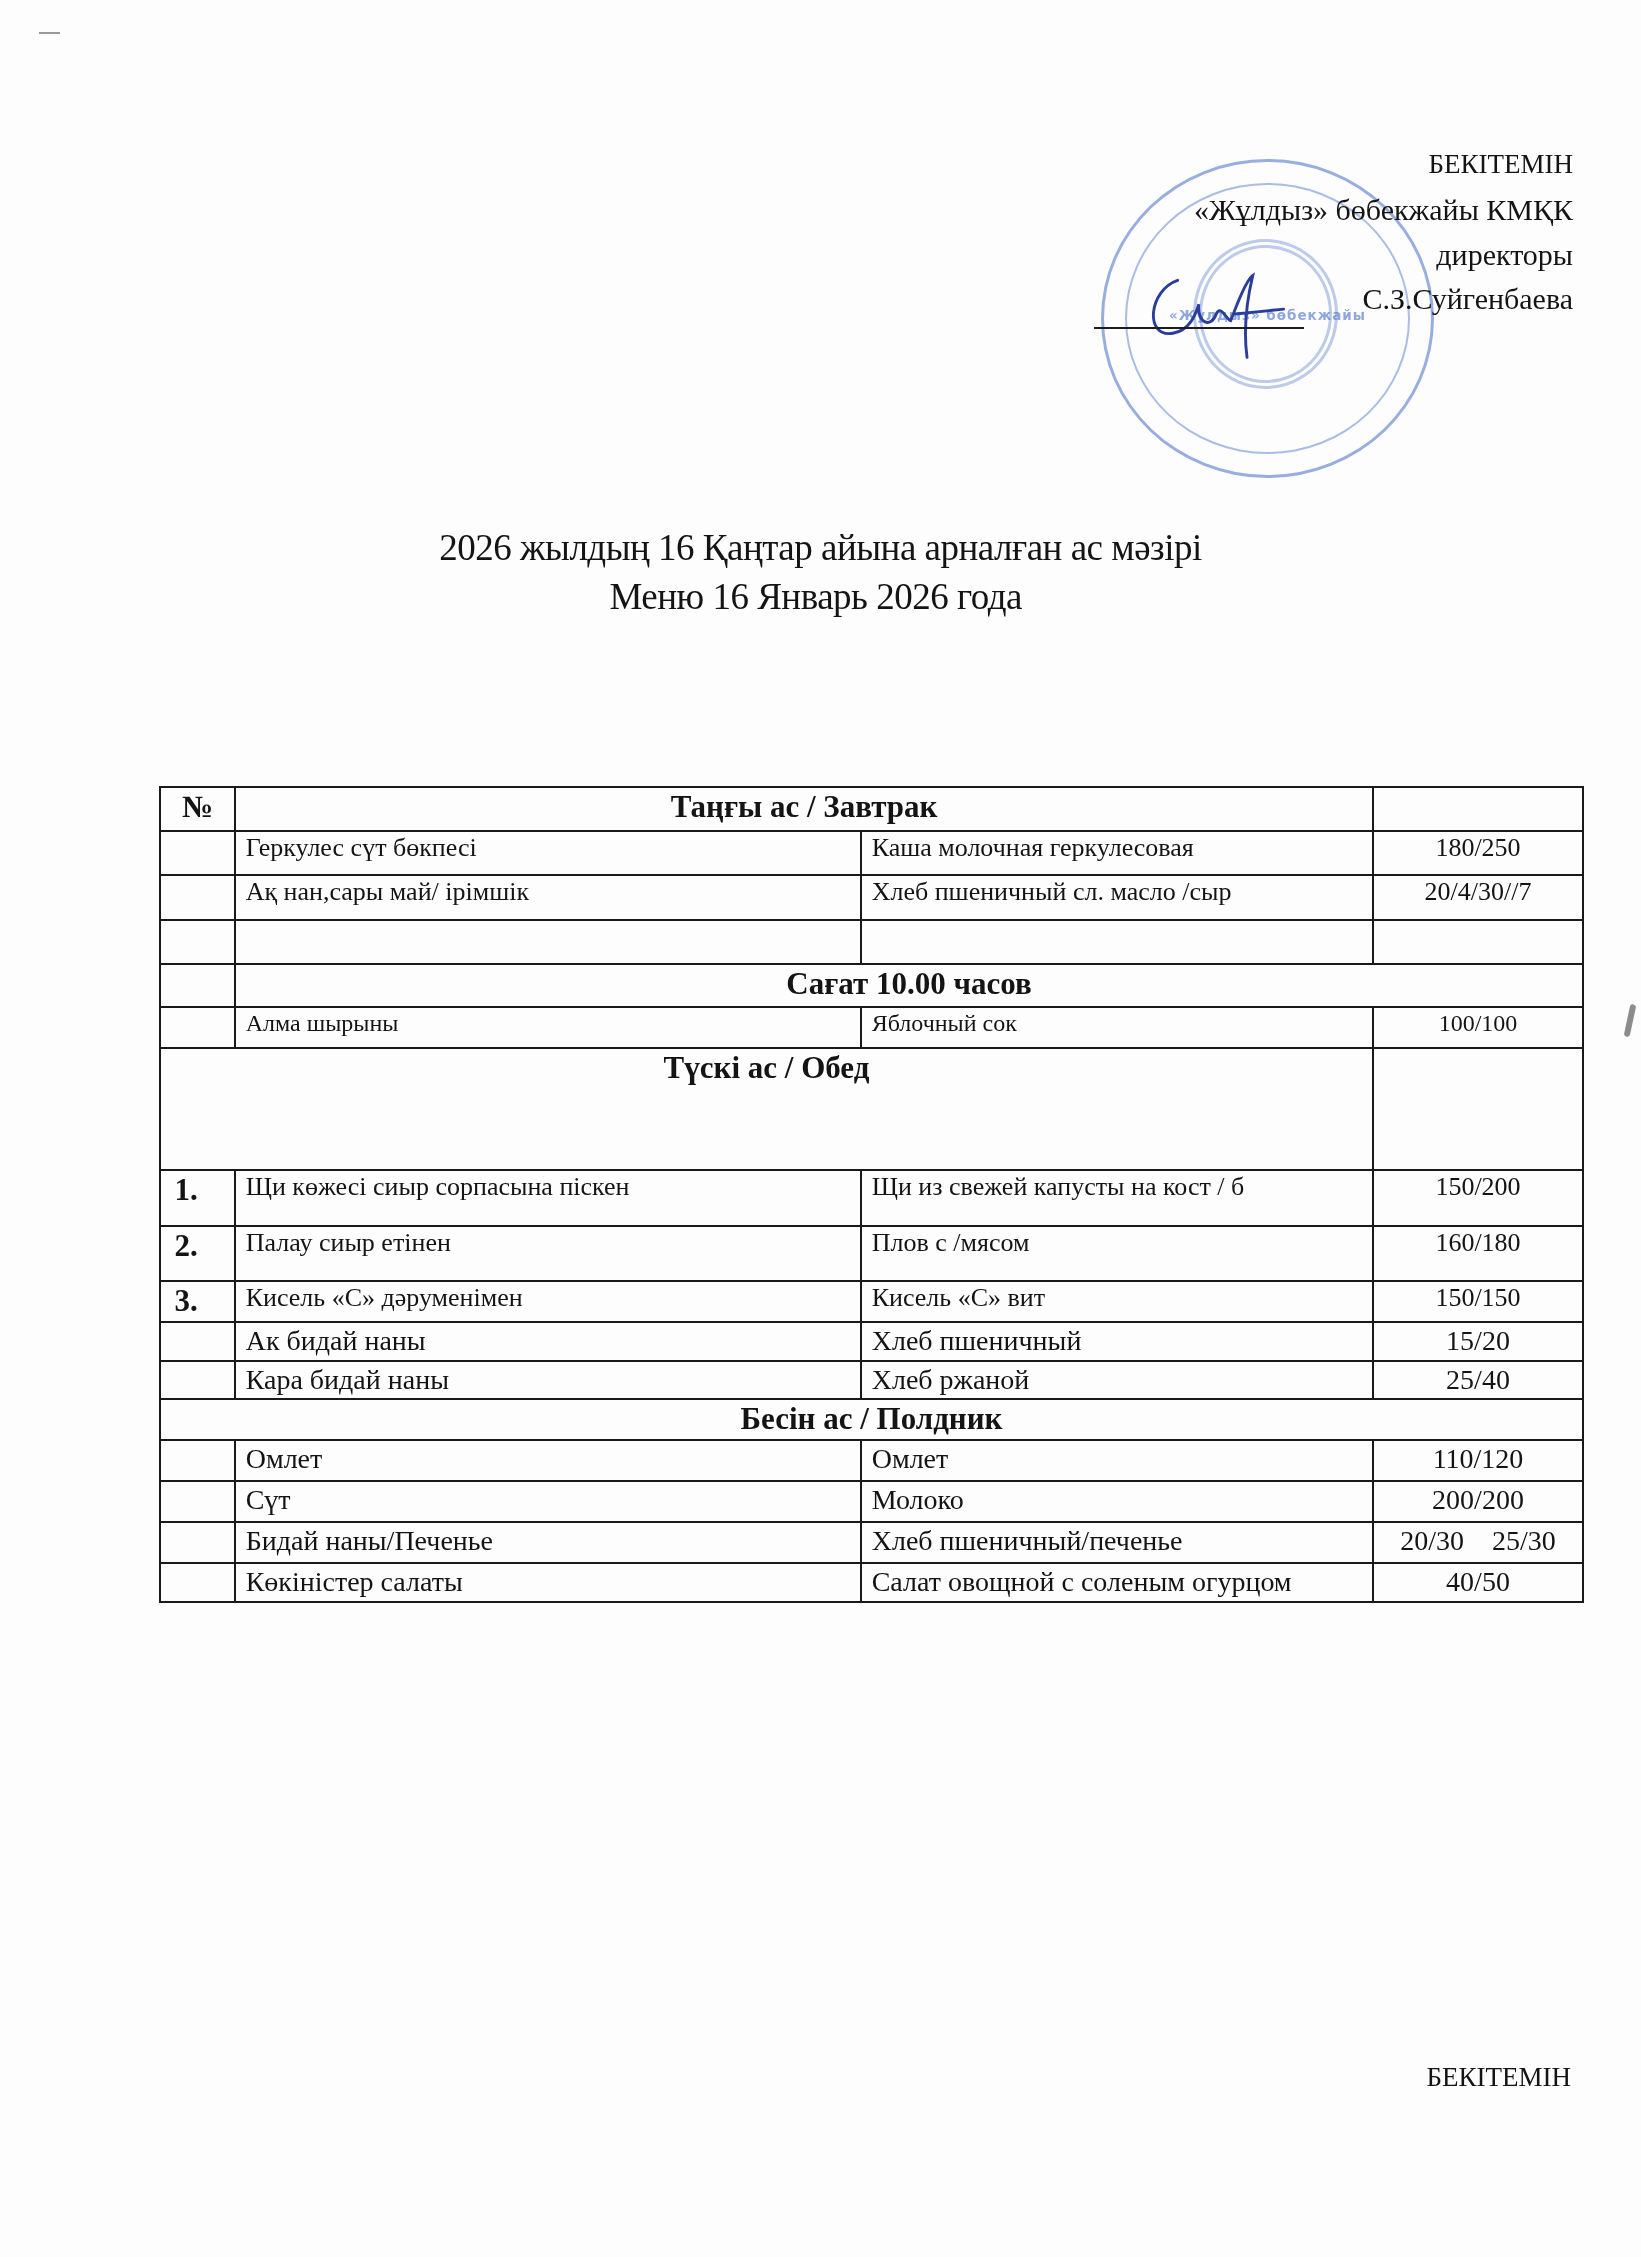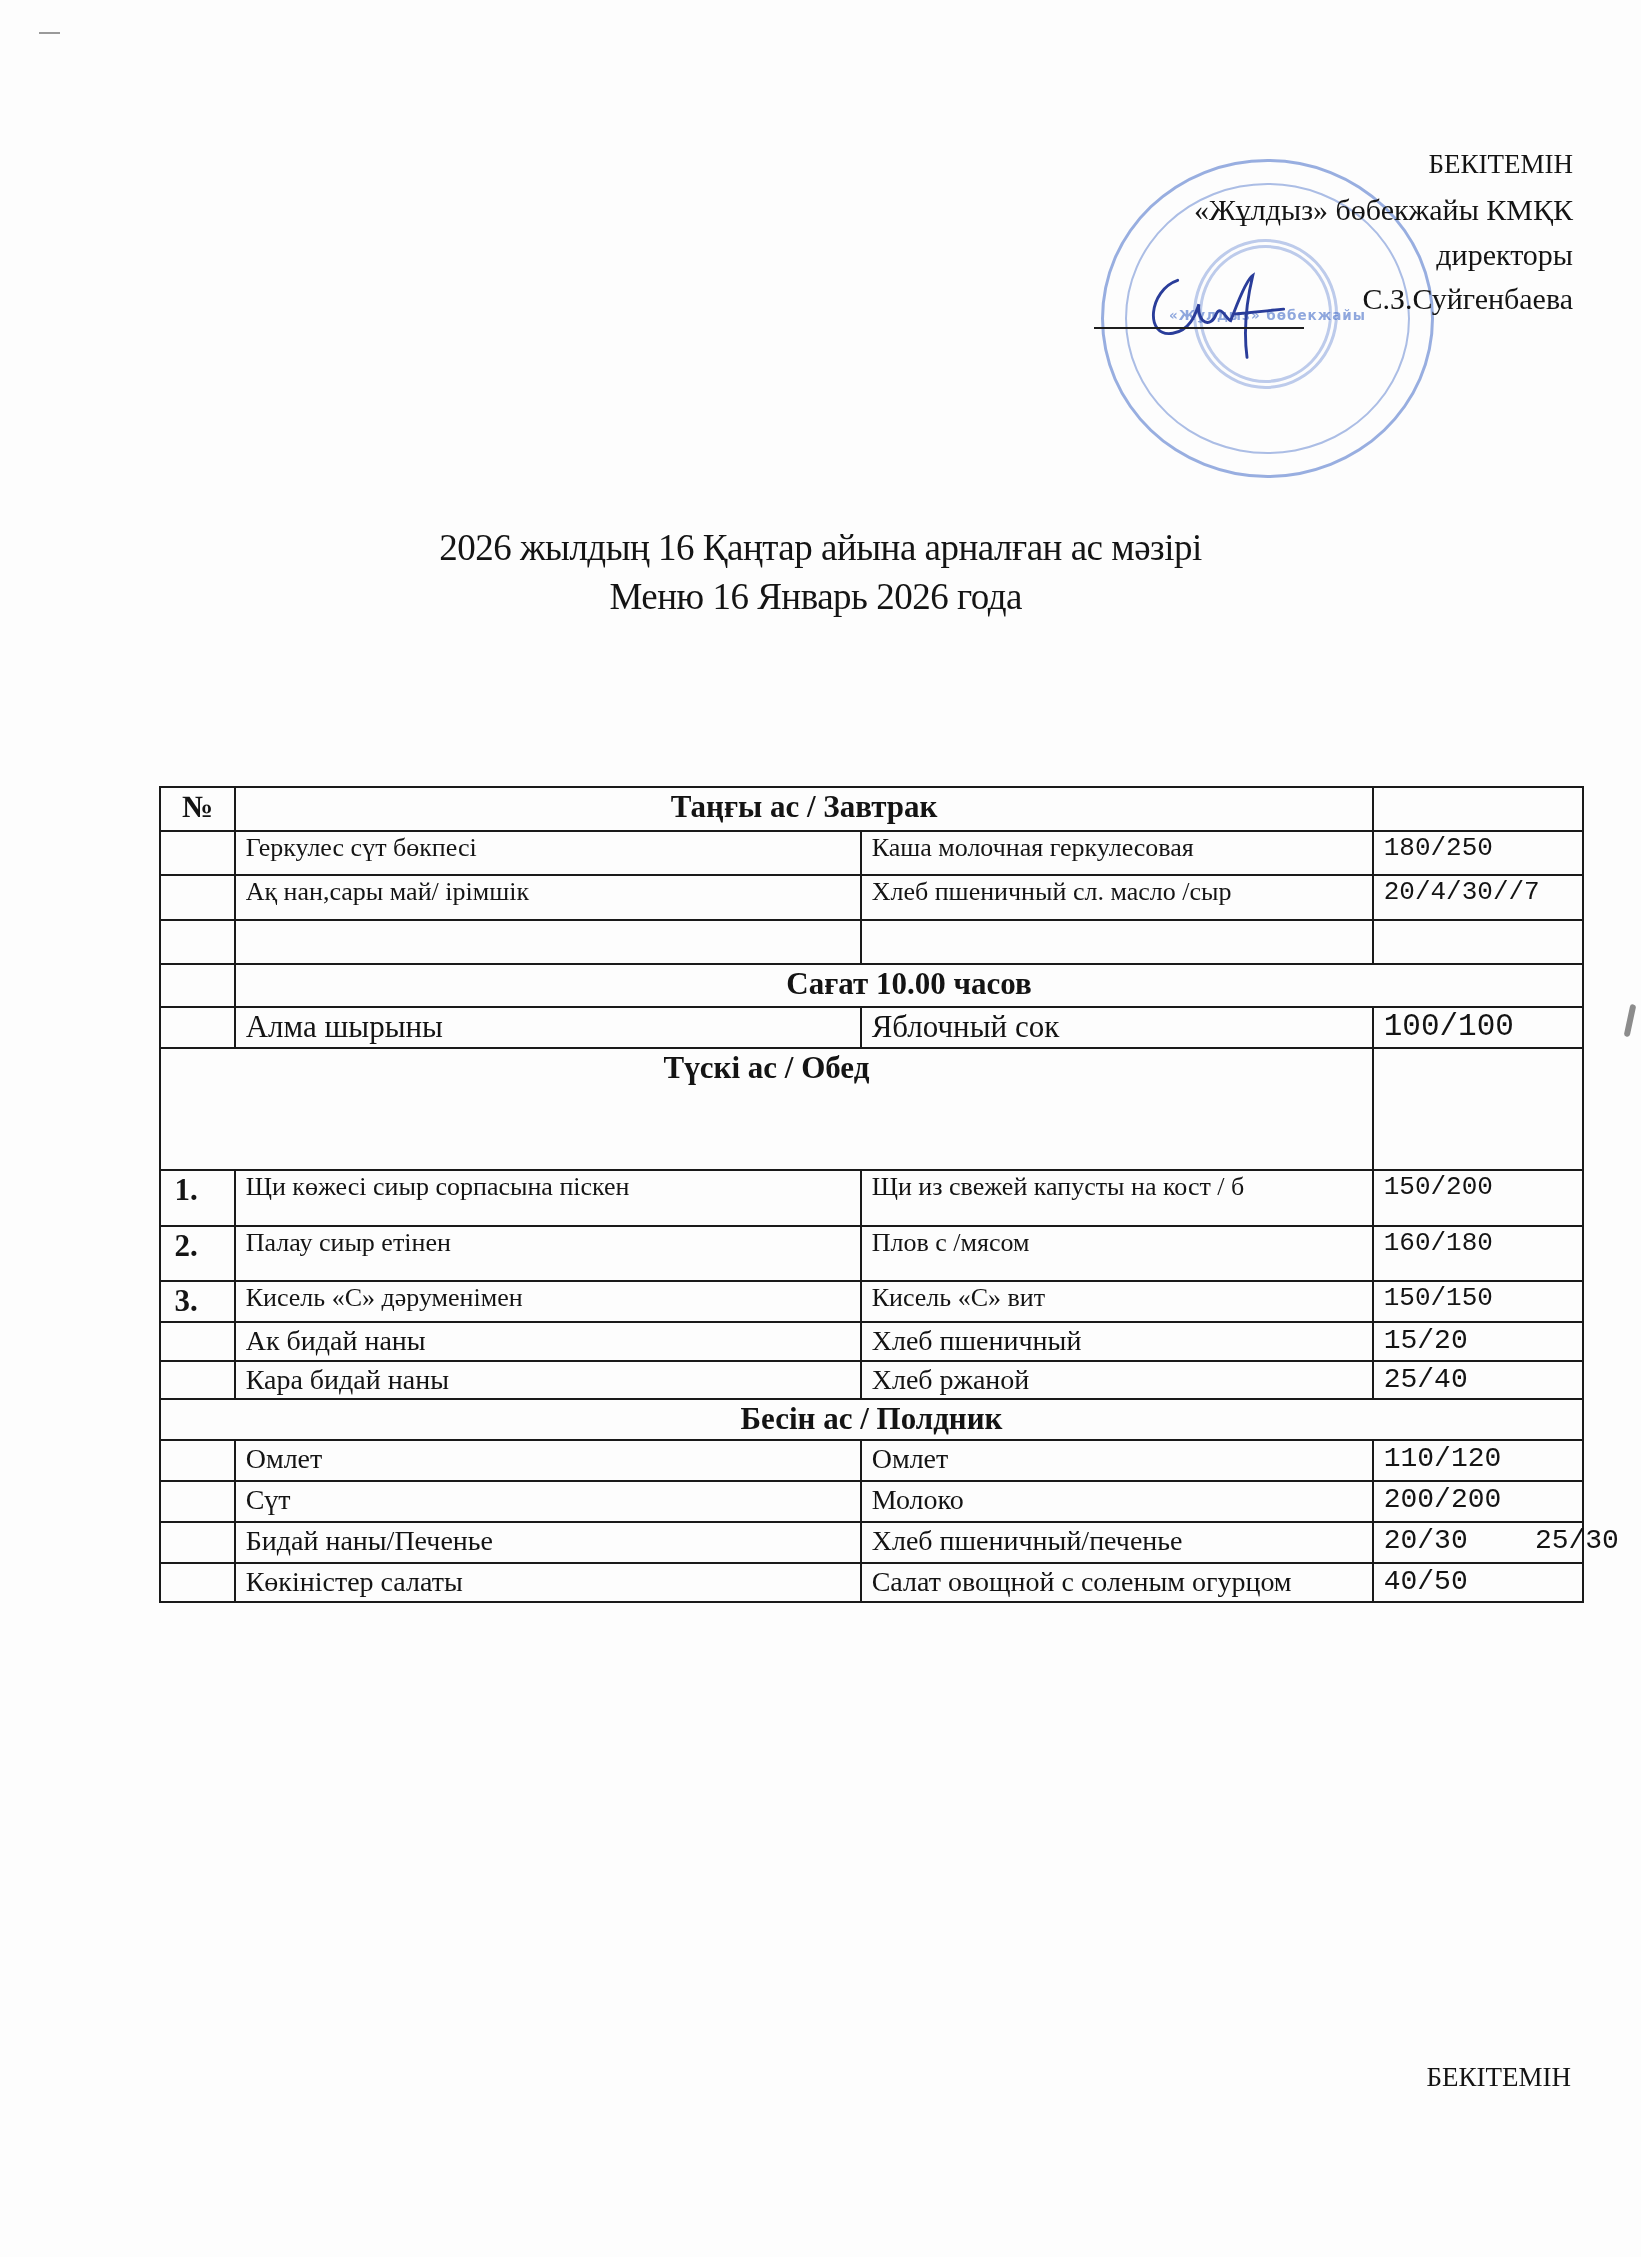--- a/index.html
+++ b/index.html
@@ -29,22 +29,22 @@
            font-family:"Liberation Serif", serif; font-size:37px; letter-spacing:-0.5px; }
   .title-kz { top:526px; }
   .title-ru { top:575px; left:-9.7px; }
 
   table.menu { position:absolute; left:159px; top:786px; width:1422px; border-collapse:collapse;
                table-layout:fixed; font-size:26px; }
   table.menu td { border:2.4px solid #1a1a1a; padding:0 9.7px; vertical-align:top; line-height:1.25; }
   col.c-num { width:75px; } col.c-kz { width:626px; } col.c-ru { width:512px; } col.c-w { width:210px; }
   .hdr { font-weight:bold; font-size:31px; text-align:center; }
   .num { font-weight:bold; font-size:31px; text-align:left; padding-left:13.5px !important; }
-  .w { text-align:left;font-family:Liberation Mono, monospace; }
-  .big { font-size:31px; }
+  .w { text-align:center; }
+  .big { font-size:24px; }
   .sm { font-size:28px; }
 
   .mark { position:absolute; background:#9a9a9a; }
 </style>
 </head>
 <body>
 
 <div class="page">
 
   <div class="stamp">

